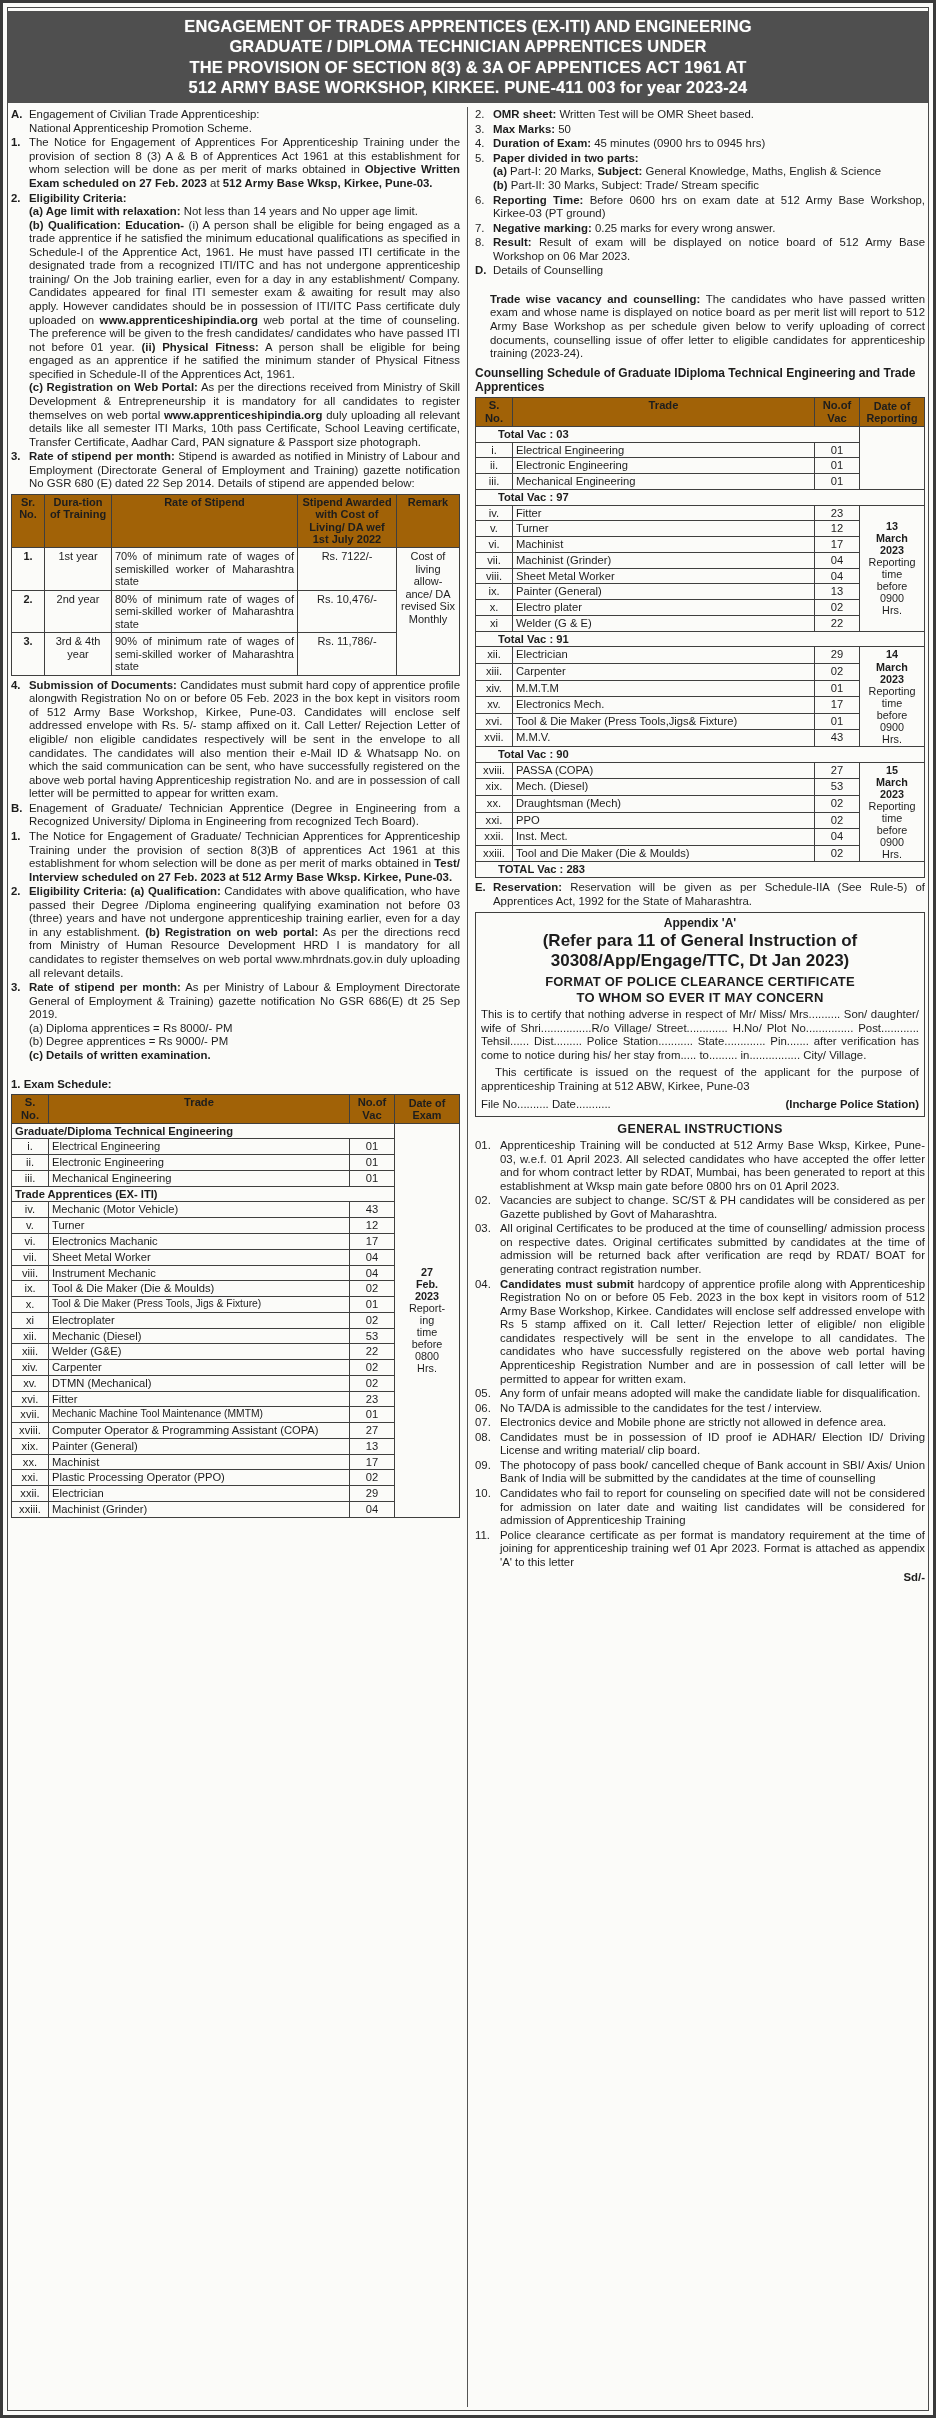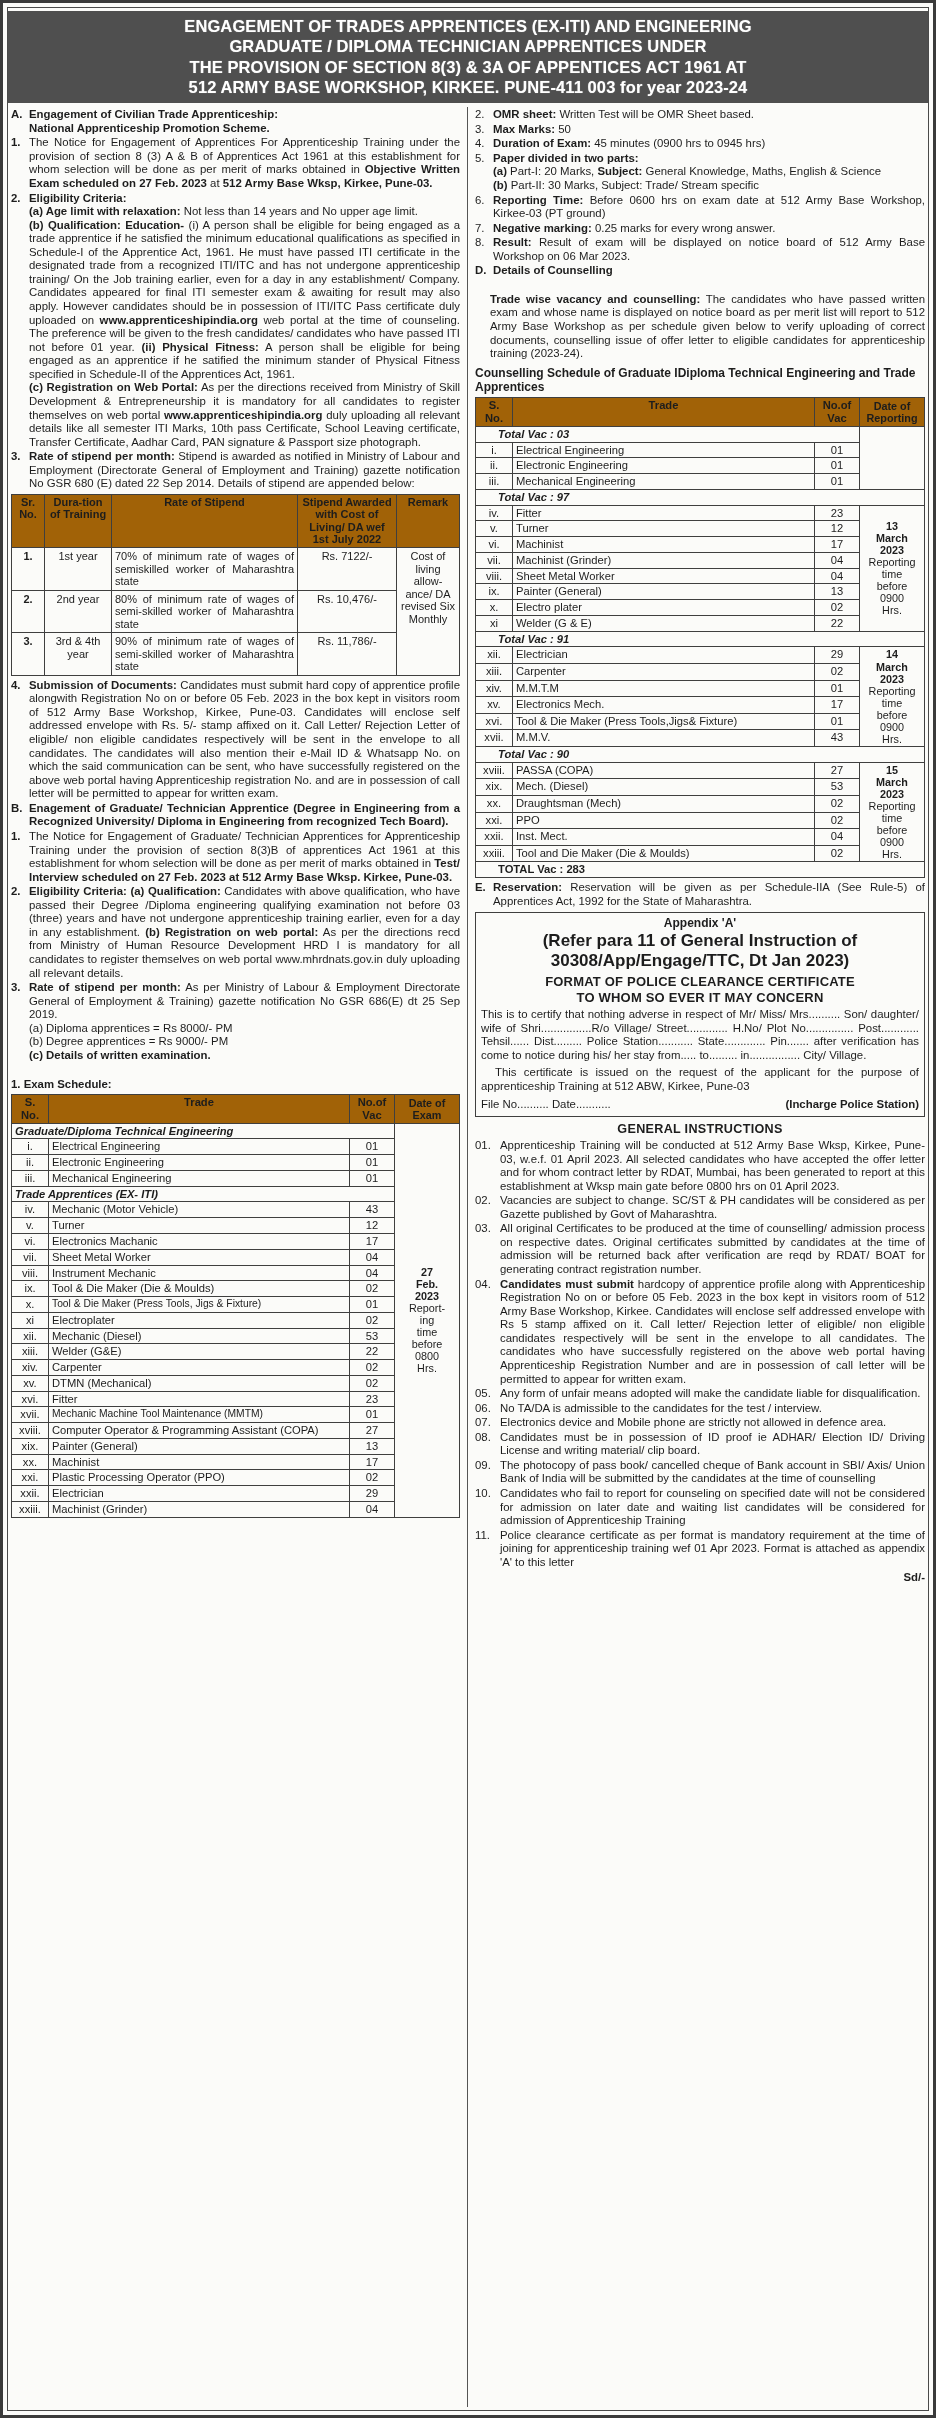--- a/index.html
+++ b/index.html
@@ -71,21 +71,21 @@
     margin-bottom: 1px;
   }
   .li .mk {
     flex: 0 0 auto;
     min-width: 15px;
     font-weight: bold;
     padding-right: 3px;
     text-align: left;
   }
   .li .bd { flex: 1 1 auto; text-align: justify; }
-  .li.sec .bd { font-weight: bold; }
+  .li.sec .bd { font-weight: normal; }
   .li.num .mk { font-weight: normal; }
   .li.gi .mk { min-width: 22px; font-weight: normal; }
 
   .head-bold { font-weight: bold; }
   .nojust { text-align: left; }
 
   
   table {
     border-collapse: collapse;
     width: 100%;
@@ -94,21 +94,21 @@
     margin: 3px 0 3px 0;
   }
   table, th, td { border: 1px solid #3f3f3f; }
   th, td {
     padding: 1px 3px;
     vertical-align: top;
   }
   th { font-weight: bold; text-align: center; background: #a16207; }
   td.rn { text-align: center; width: 30px; font-style: normal; }
   td.vac { text-align: center; width: 38px; }
-  td.sec-row { font-weight: bold; font-style: italic; }
+  td.sec-row { font-weight: bold; }
   .date-cell {
     text-align: center;
     font-size: 10.8px;
     line-height: 1.12;
     vertical-align: middle;
     width: 58px;
   }
   .date-cell .big { font-weight: bold; }
   .total-row td { font-weight: bold; }
 

